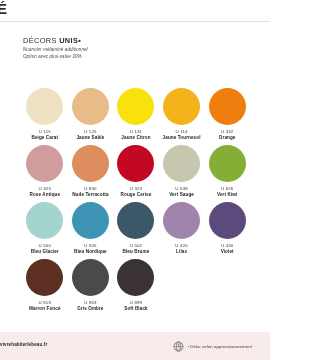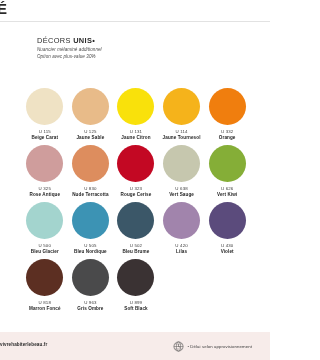--- a/index.html
+++ b/index.html
@@ -37,21 +37,21 @@
     left: 0;
     top: 21px;
     width: 270px;
     height: 1px;
     background: #e2e2e2;
   }
 
   
   .title-block {
     position: absolute;
-    left: 37px;
+    left: 23px;
     top: 36px;
     width: 200px;
   }
   .title-main {
     font-size: 7.4px;
     color: #2b2b2b;
     letter-spacing: 0.35px;
     line-height: 9px;
     white-space: nowrap;
   }

